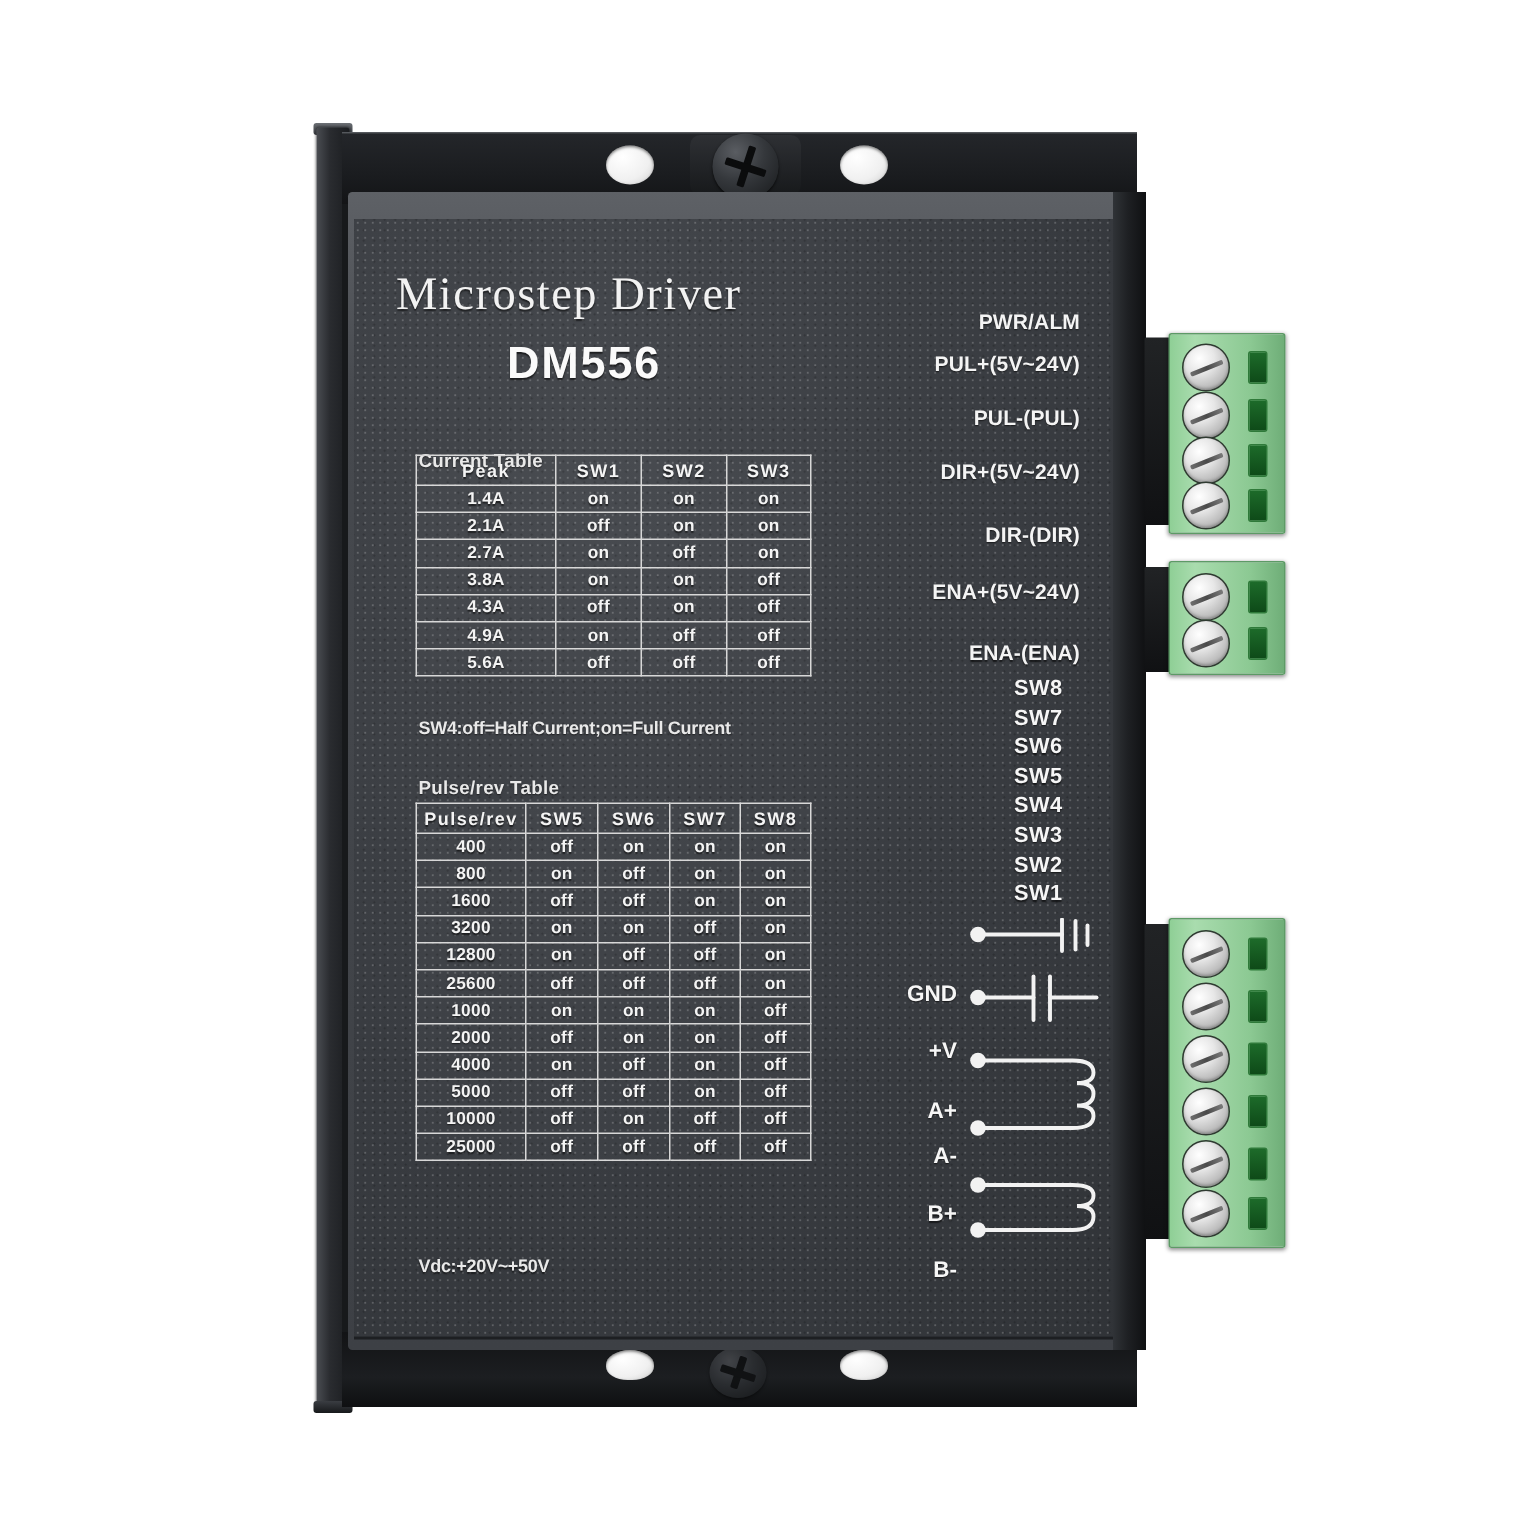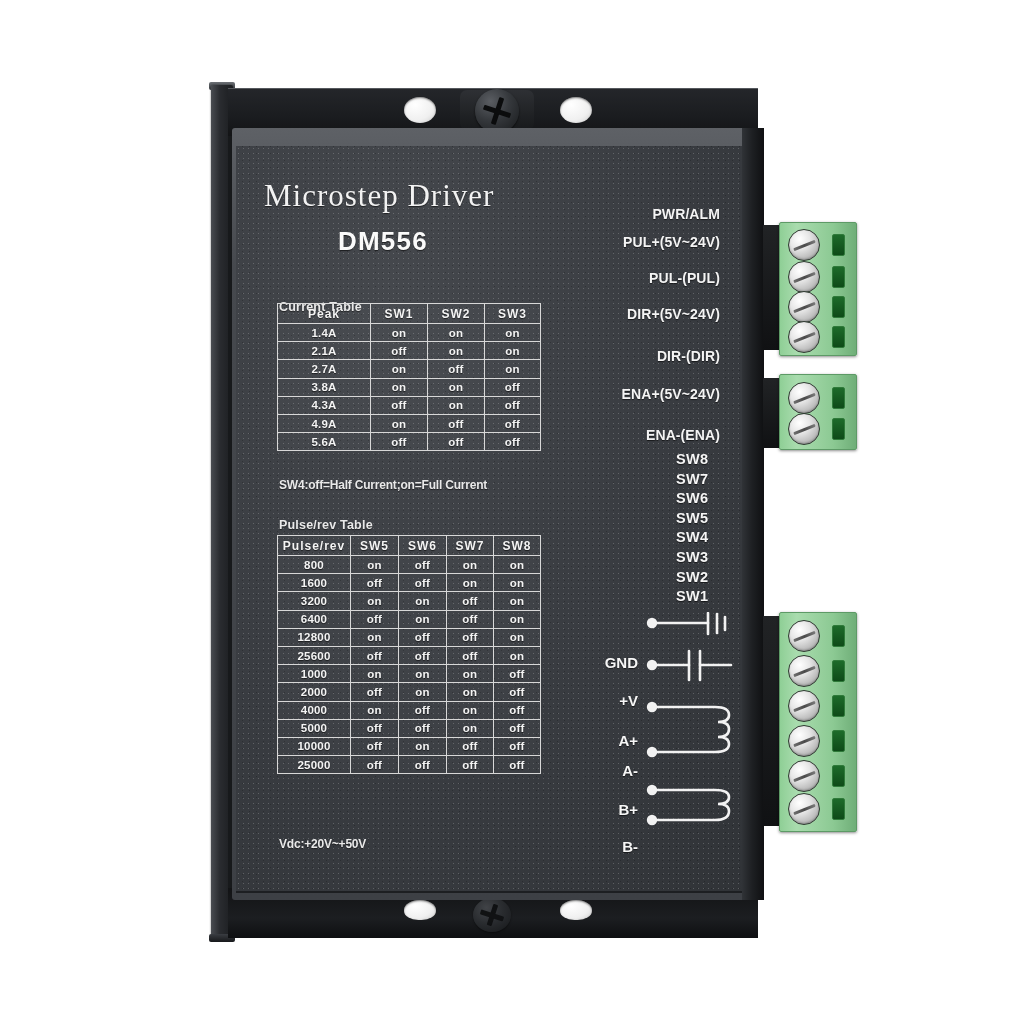--- a/index.html
+++ b/index.html
@@ -94,21 +94,21 @@
   .title{
     position:absolute;left:264px;top:178px;
     font-family:"Liberation Serif",serif;
     font-size:31px;color:#f2f2f2;letter-spacing:1px;
     text-shadow:0 1px 1px rgba(0,0,0,.55);
     white-space:nowrap;
   }
   .model{
     position:absolute;left:338px;top:226px;
     font-family:"Liberation Sans",sans-serif;
-    font-size:26px;font-weight:bold;color:#fafafa;letter-spacing:1.2px;
+    font-size:30px;font-weight:bold;color:#fafafa;letter-spacing:1.2px;
     text-shadow:0 1px 1px rgba(0,0,0,.6);
   }
   .tbl-caption{
     position:absolute;font-size:12.5px;font-weight:bold;color:#e9e9e9;
     letter-spacing:.2px;text-shadow:0 1px 1px rgba(0,0,0,.55);
   }
   .note{
     position:absolute;font-size:12px;font-weight:bold;color:#e9e9e9;
     letter-spacing:-.2px;text-shadow:0 1px 1px rgba(0,0,0,.55);white-space:nowrap;
   }
@@ -288,43 +288,43 @@
         <tr>
           <th>Pulse/rev</th>
           <th>SW5</th>
           <th>SW6</th>
           <th>SW7</th>
           <th>SW8</th>
         </tr>
       </thead>
     <tbody>
         <tr>
+          <td>400</td>
+          <td>off</td>
+          <td>on</td>
+          <td>on</td>
+          <td>on</td>
+        </tr>
+        <tr>
           <td>800</td>
           <td>on</td>
           <td>off</td>
           <td>on</td>
           <td>on</td>
         </tr>
         <tr>
           <td>1600</td>
           <td>off</td>
           <td>off</td>
           <td>on</td>
           <td>on</td>
         </tr>
         <tr>
           <td>3200</td>
           <td>on</td>
-          <td>on</td>
-          <td>off</td>
-          <td>on</td>
-        </tr>
-        <tr>
-          <td>6400</td>
-          <td>off</td>
           <td>on</td>
           <td>off</td>
           <td>on</td>
         </tr>
         <tr>
           <td>12800</td>
           <td>on</td>
           <td>off</td>
           <td>off</td>
           <td>on</td>

